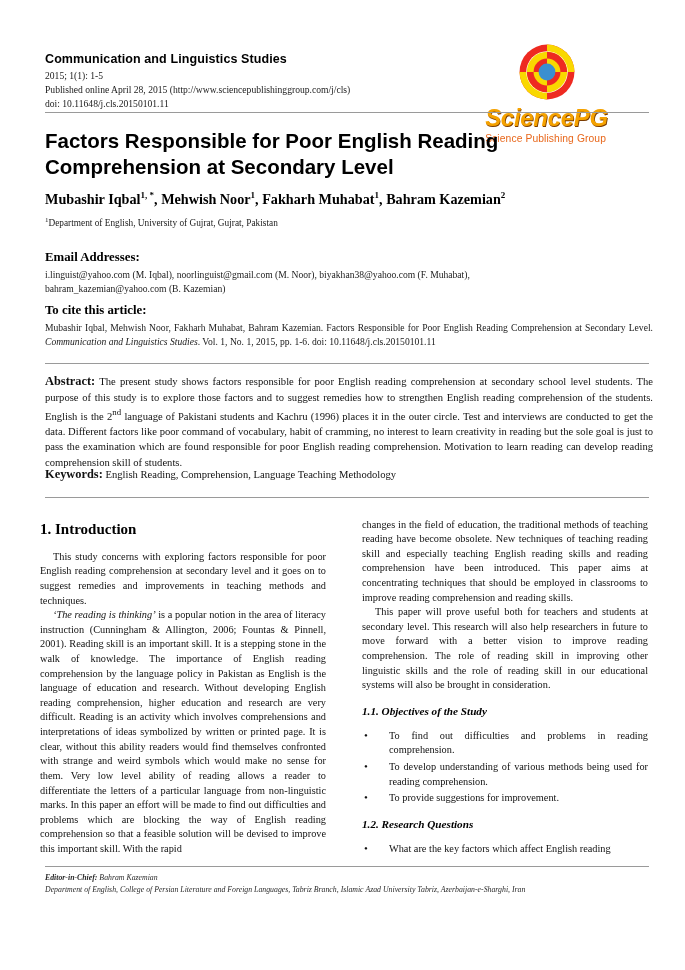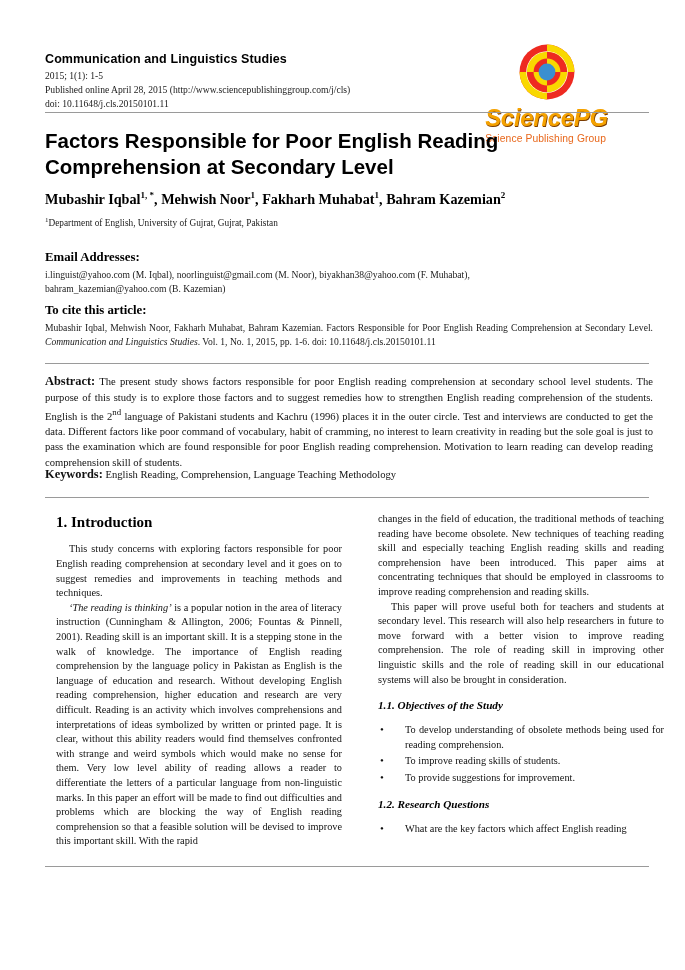--- a/index.html
+++ b/index.html
@@ -192,26 +192,27 @@
   .keywords b.lbl {
     font-size: 12.4px;
     font-weight: bold;
   }
 
   .rule-body { top: 497px; }
 
   
   .columns {
     position: absolute;
-    left: 56px;
+    left: 40px;
     top: 512px;
     width: 608px;
     height: 352px;
     display: flex;
     gap: 36px;
+    align-items: center;
   }
   .col {
     width: 293px;
     font-size: 10.3px;
     line-height: 1.42;
     text-align: justify;
     color: #111;
   }
   h2.sec-num {
     font-family: "Liberation Serif", serif;
@@ -349,29 +350,33 @@
       <p class="para">This study concerns with exploring factors responsible for poor English reading comprehension at secondary level and it goes on to suggest remedies and improvements in teaching methods and techniques.</p>
       <p class="para"><em>‘The reading is thinking’</em><span> is a popular notion in the area of literacy instruction (Cunningham &amp; Allington, 2006; Fountas &amp; Pinnell, 2001). Reading skill is an important skill. It is a stepping stone in the walk of knowledge. The importance of English reading comprehension by the language policy in Pakistan as English is the language of education and research. Without developing English reading comprehension, higher education and research are very difficult. Reading is an activity which involves comprehensions and interpretations of ideas symbolized by written or printed page. It is clear, without this ability readers would find themselves confronted with strange and weird symbols which would make no sense for them. Very low level ability of reading allows a reader to differentiate the letters of a particular language from non-linguistic marks. In this paper an effort will be made to find out difficulties and problems which are blocking the way of English reading comprehension so that a feasible solution will be devised to improve this important skill. With the rapid</span></p>
     </div>
 
     <div class="col">
       <p class="para noindent">changes in the field of education, the traditional methods of teaching reading have become obsolete. New techniques of teaching reading skill and especially teaching English reading skills and reading comprehension have been introduced. This paper aims at concentrating techniques that should be employed in classrooms to improve reading comprehension and reading skills.</p>
       <p class="para">This paper will prove useful both for teachers and students at secondary level. This research will also help researchers in future to move forward with a better vision to improve reading comprehension. The role of reading skill in improving other linguistic skills and the role of reading skill in our educational systems will also be brought in consideration.</p>
 
       <h3 class="subsec">1.1. Objectives of the Study</h3>
       <ul class="bullets" id="objectives-list">
-          <li>To develop understanding of obsolete methods being used for reading comprehension.</li>
-          <li>To improve reading skills of students.</li>
+          <li>To find out difficulties and problems in reading comprehension.</li>
+          <li>To develop understanding of various methods being used for reading comprehension.</li>
           <li>To provide suggestions for improvement.</li>
         </ul>
 
       <h3 class="subsec">1.2. Research Questions</h3>
       <ul class="bullets" id="questions-list">
           <li>What are the key factors which affect English reading</li>
         </ul>
     </div>
 
   </div>
 
   <div class="rule rule-foot"></div>
 
+  <div class="footer">
+    <div><b>Editor-in-Chief:</b><span> Bahram Kazemian</span></div>
+    <div>Department of English, College of Persian Literature and Foreign Languages, Tabriz Branch, Islamic Azad University Tabriz, Azerbaijan-e-Sharghi, Iran</div>
+  </div>
 
 </div>
 
 </body></html>

